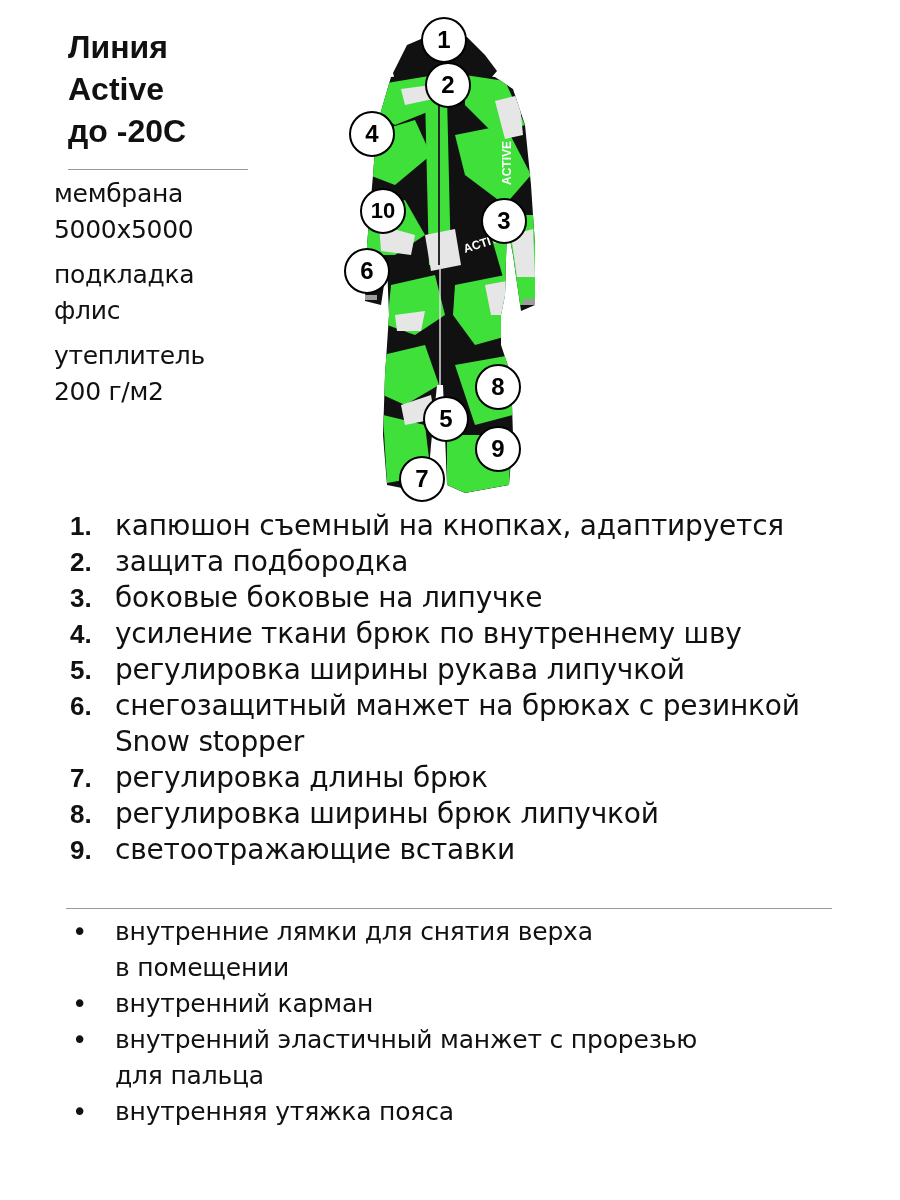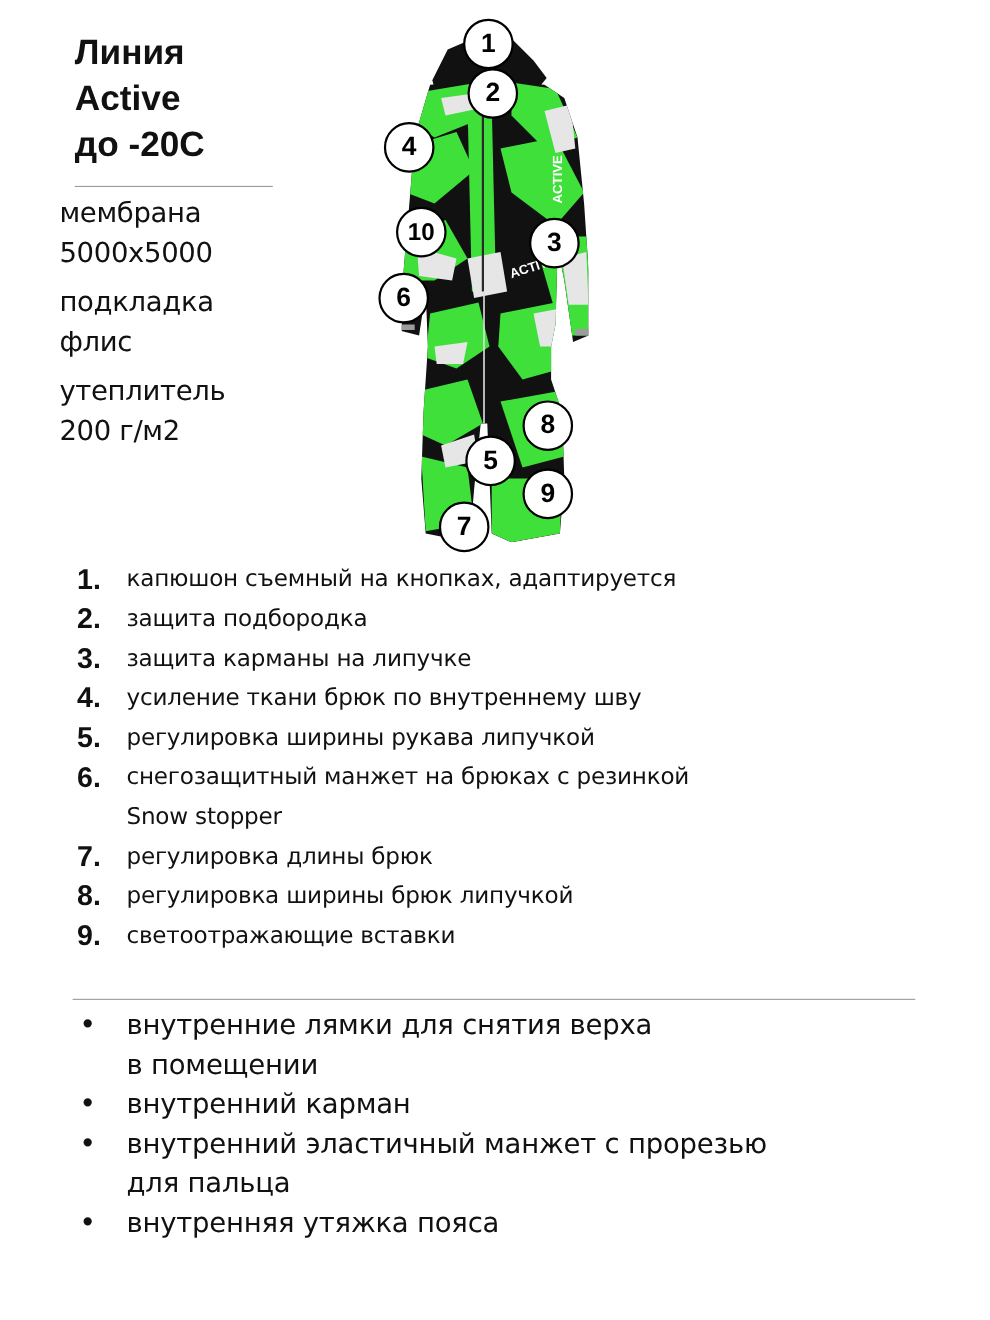--- a/index.html
+++ b/index.html
@@ -24,21 +24,21 @@
   .callout { position: absolute; width: 46px; height: 46px; border-radius: 50%;
              background: #fff; border: 2.5px solid #000; box-sizing: border-box;
              display: flex; align-items: center; justify-content: center;
              font-family: "Liberation Sans", "DejaVu Sans", sans-serif;
              font-weight: bold; font-size: 24px; color: #000; }
 
   .features { position: absolute; left: 70px; top: 508px; width: 780px; }
   .feature { display: flex; align-items: flex-start; }
   .feature .num { width: 45px; flex: none; font-family: "Liberation Sans", "DejaVu Sans", sans-serif;
                   font-weight: bold; font-size: 26px; line-height: 36px; color: #111; }
-  .feature .text { font-size: 21px; line-height: 36px; color: #111; letter-spacing: -0.2px; }
+  .feature .text { font-size: 28px; line-height: 36px; color: #111; letter-spacing: -0.2px; }
   .feature .text div { white-space: nowrap; }
 
   .divider-bottom { position: absolute; left: 66px; top: 908px; width: 766px; height: 0;
                     border-top: 1.5px solid #9a9a9a; }
 
   .extras { position: absolute; left: 70px; top: 914px; width: 780px; }
   .extra { display: flex; align-items: flex-start; }
   .extra .bullet { width: 45px; flex: none; font-size: 26px; line-height: 36px; color: #111; padding-left: 2px; box-sizing: border-box; }
   .extra .text { font-size: 25px; line-height: 36px; color: #111; letter-spacing: -0.2px; }
   .extra .text div { white-space: nowrap; }
@@ -144,21 +144,21 @@
   </div>
   <div class="feature">
     <span class="num">2.</span>
     <div class="text">
         <div>защита подбородка</div>
       </div>
   </div>
   <div class="feature">
     <span class="num">3.</span>
     <div class="text">
-        <div>защита карманы на липучке</div>
+        <div>боковые боковые на липучке</div>
       </div>
   </div>
   <div class="feature">
     <span class="num">4.</span>
     <div class="text">
         <div>усиление ткани брюк по внутреннему шву</div>
       </div>
   </div>
   <div class="feature">
     <span class="num">5.</span>

